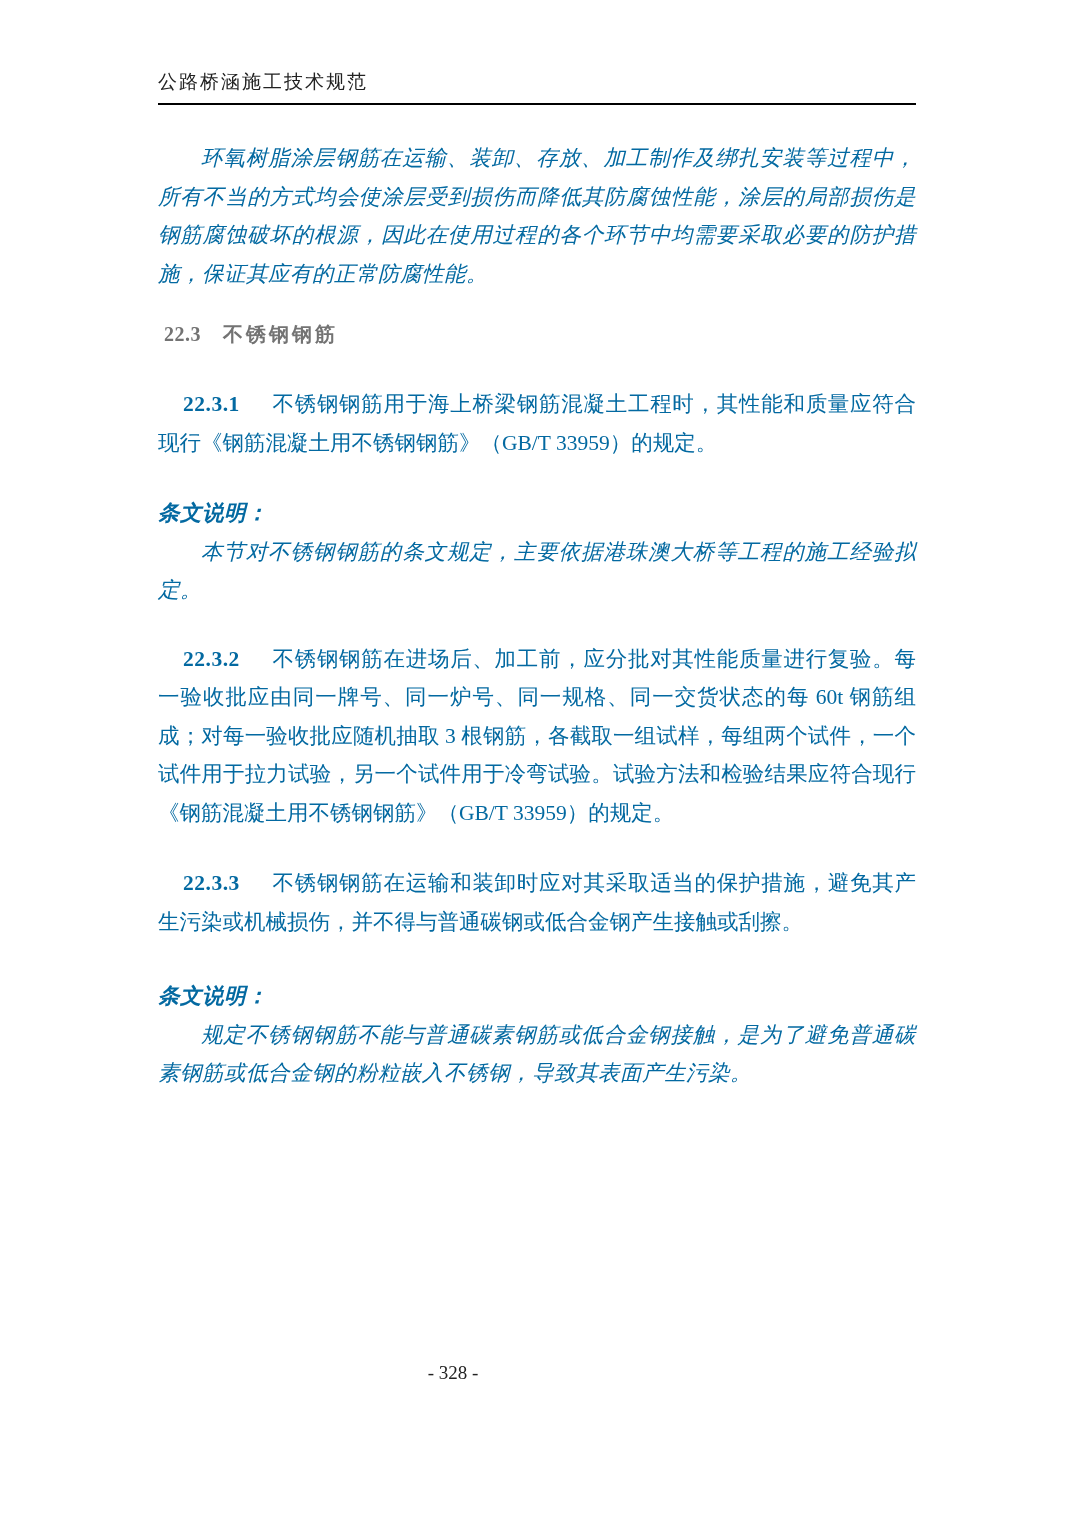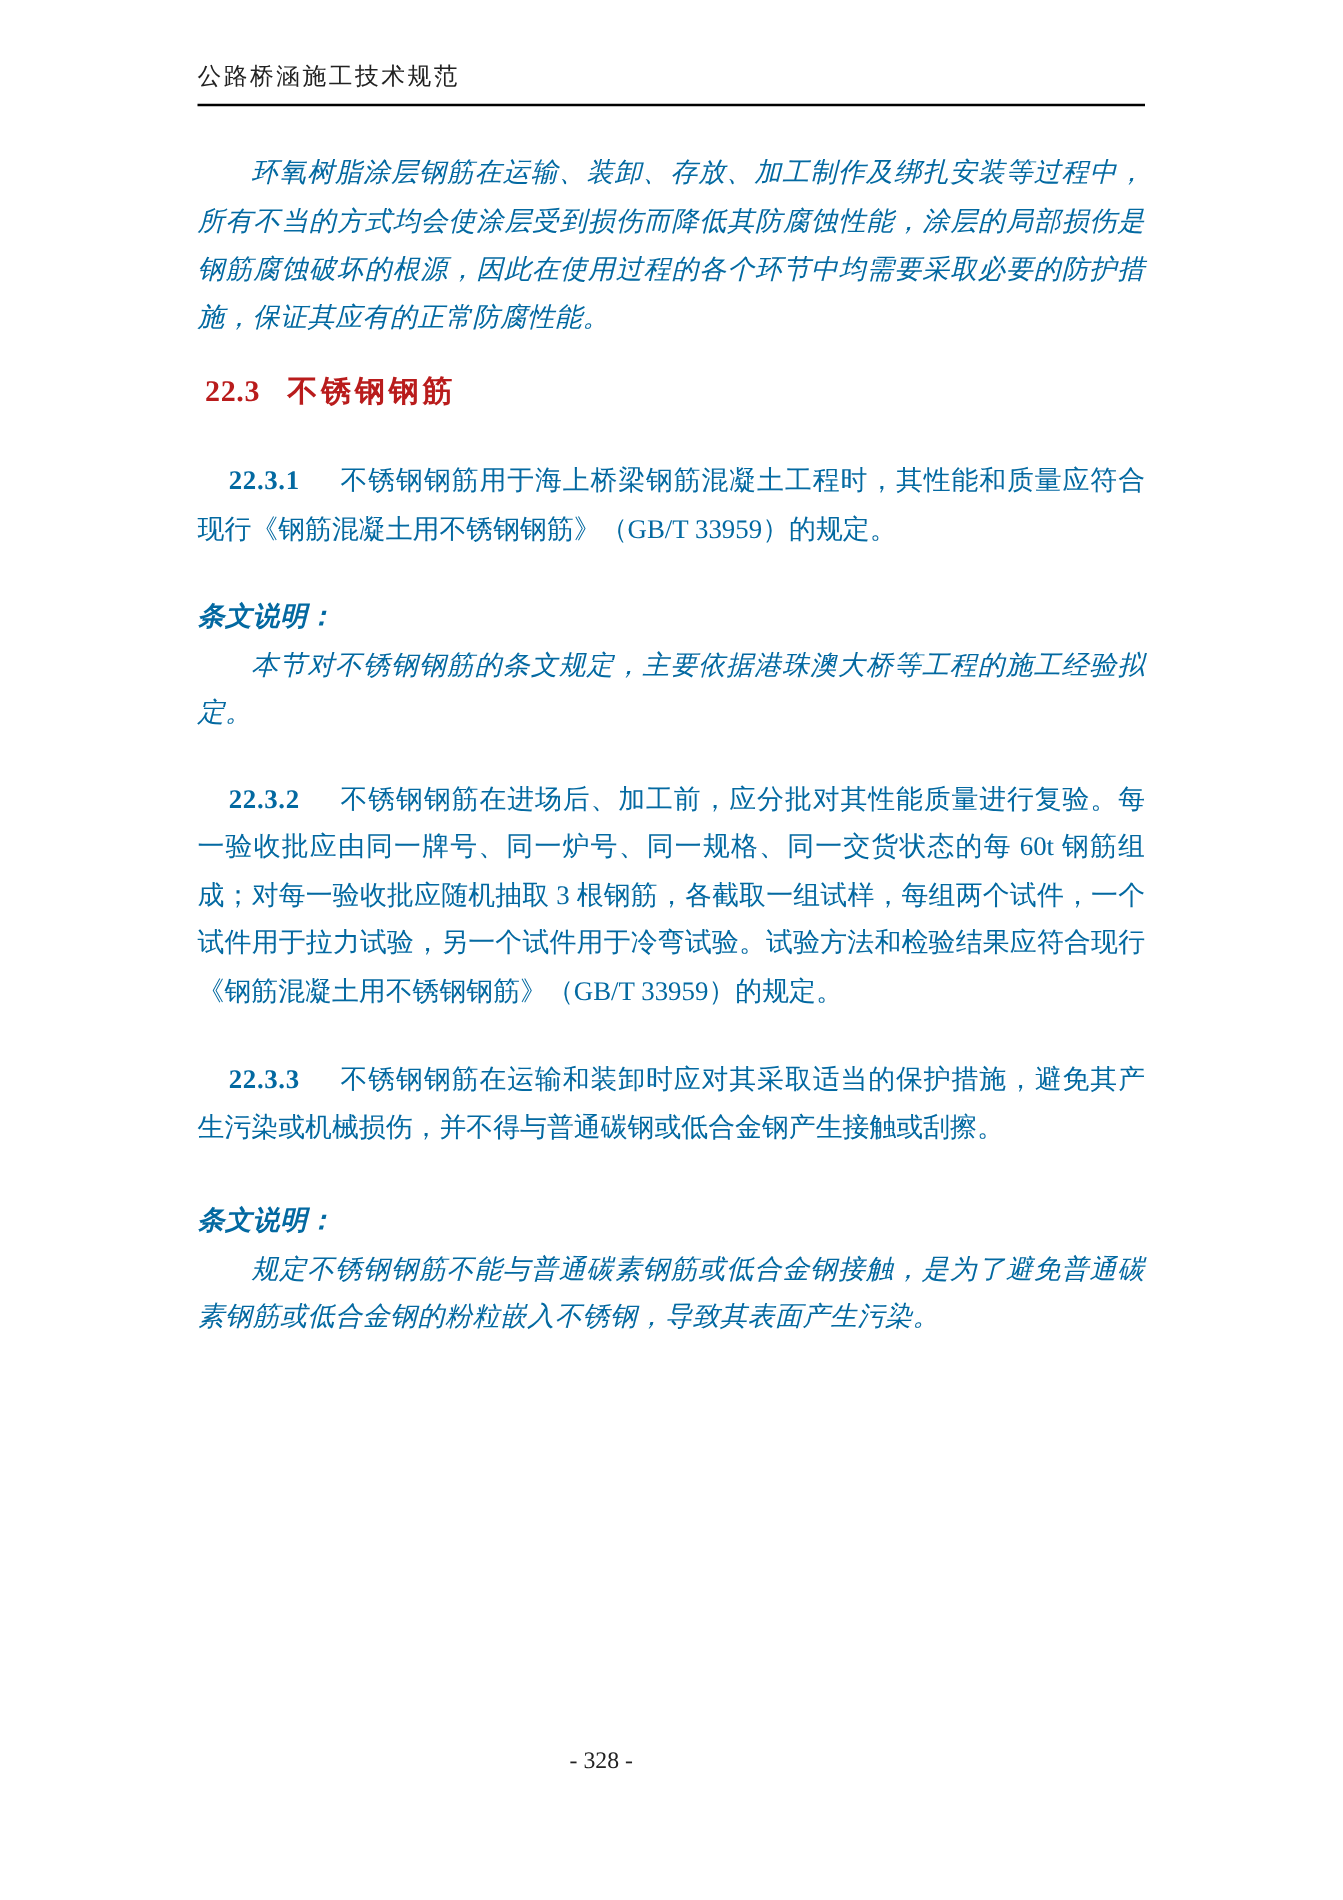--- a/index.html
+++ b/index.html
@@ -8,21 +8,21 @@
     background: #ffffff;
   }
   .page {
     position: relative;
     width: 1074px;
     height: 1520px;
     background: #ffffff;
     color: #111111;
     font-family: "Liberation Serif", "DejaVu Serif", serif;
     box-sizing: border-box;
-    padding: 50px 158px 0 158px;
+    padding: 70px 158px 0 158px;
     overflow: hidden;
   }
   .running-header {
     font-size: 19px;
     line-height: 24px;
     letter-spacing: 2px;
     color: #222;
     padding-bottom: 9px;
     border-bottom: 2px solid #000000;
   }
@@ -39,24 +39,24 @@
     font-style: italic;
     letter-spacing: 0.5px;
   }
   .indent-2 { text-indent: 43px; }
   .indent-1 { text-indent: 25px; }
 
   .intro { margin-top: 34px !important; }
 
   h2.section-heading {
     margin: 26px 0 0 0;
-    font-size: 24px;
+    font-size: 20px;
     line-height: 30px;
     font-weight: bold;
-    color: #b91c1c;
+    color: #737373;
     text-indent: 6px;
   }
   h2 .sec-num {
     font-family: "Liberation Serif", "DejaVu Serif", serif;
     margin-right: 22px;
     letter-spacing: 0.5px;
   }
   h2 .sec-title {
     font-family: "Liberation Sans", "DejaVu Sans", sans-serif;
     letter-spacing: 3px;
@@ -78,27 +78,26 @@
     margin-top: 32px !important;
   }
   .note-label-2 {
     font-weight: bold;
     margin-top: 36px !important;
   }
 
   .footer {
     position: absolute;
     left: 0;
-    top: 1398px;
+    top: 1362px;
     width: 906px;
     text-align: center;
     font-size: 19px;
     color: #222;
     font-family: "Liberation Serif", "DejaVu Serif", serif;
-    margin-left: 28px;
   }
 </style>
 </head>
 <body>
 
 <div class="page">
 
   <div class="running-header">公路桥涵施工技术规范</div>
 
   <div class="body-text">

